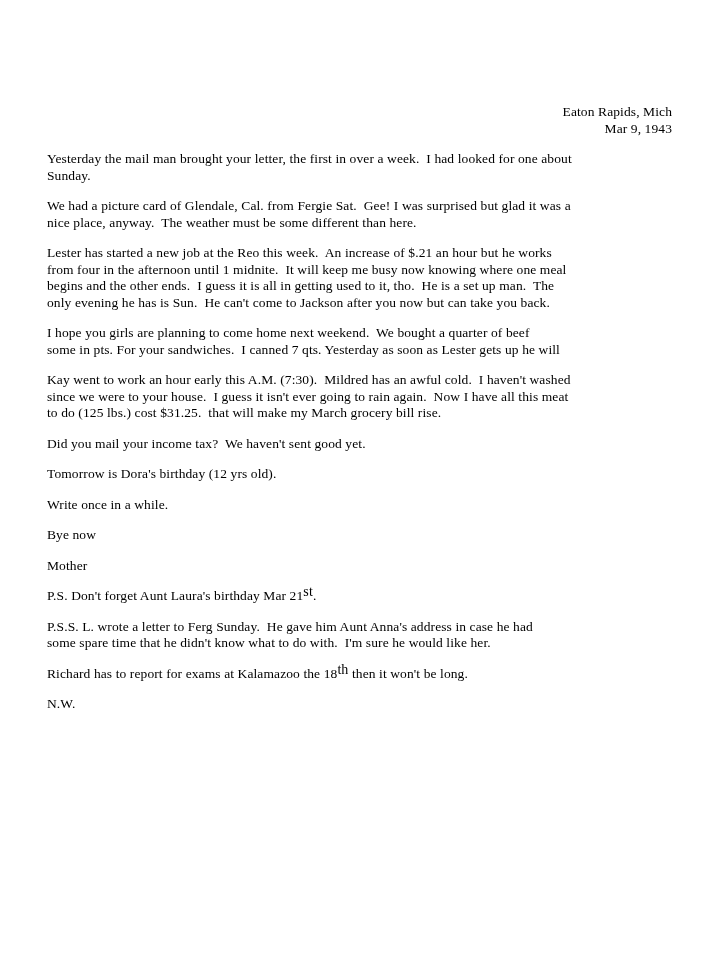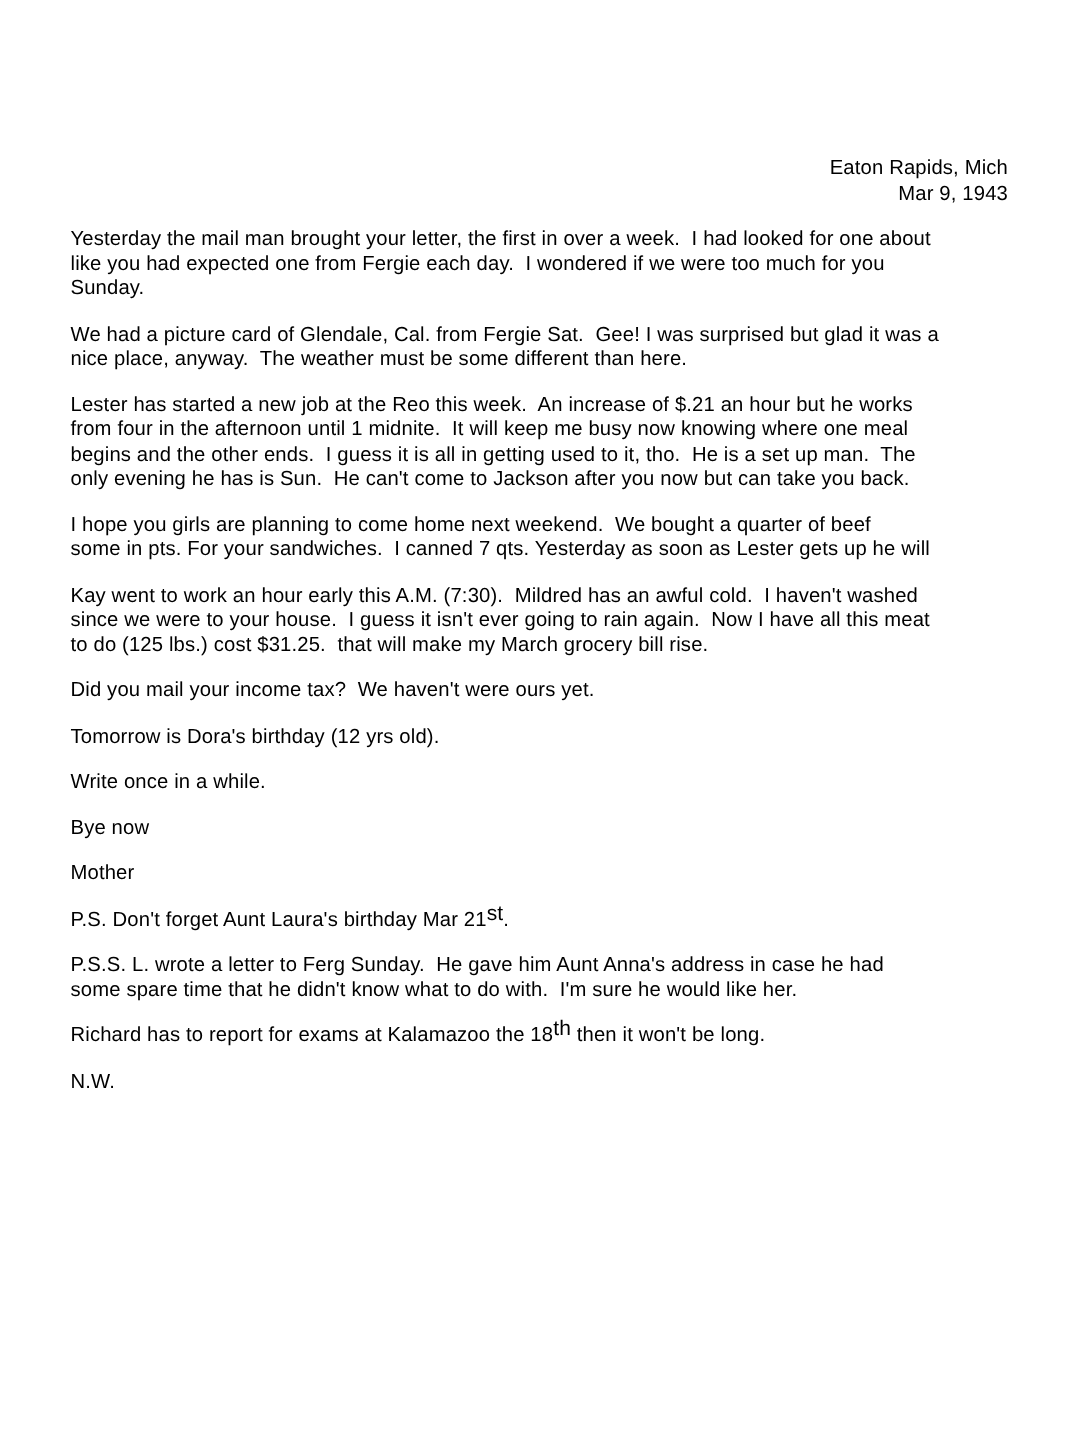--- a/index.html
+++ b/index.html
@@ -6,21 +6,21 @@
     margin: 0;
     padding: 0;
     background: #ffffff;
   }
   .page {
     position: relative;
     width: 720px;
     height: 800px;
     background: #ffffff;
     overflow: hidden;
-    font-family: Liberation Sans, sans-serif;
+    font-family: Liberation Serif, serif;
     color: #000000;
   }
   .letter-body {
     position: absolute;
     left: 47px;
     top: 104px;
     width: 625px;
   }
   .para {
     margin: 0 0 14px 0;
@@ -44,21 +44,20 @@
 <body>
 
 <div class="page">
   <div class="letter-body">
       <div class="para right">
         <div class="line">Eaton Rapids, Mich</div>
         <div class="line">Mar 9, 1943</div>
       </div>
       <div class="para left">
         <div class="line">Yesterday the mail man brought your letter, the first in over a week.  I had looked for one about</div>
-        <div class="line">like you had expected one from Fergie each day.  I wondered if we were too much for you</div>
         <div class="line">Sunday.</div>
       </div>
       <div class="para left">
         <div class="line">We had a picture card of Glendale, Cal. from Fergie Sat.  Gee! I was surprised but glad it was a</div>
         <div class="line">nice place, anyway.  The weather must be some different than here.</div>
       </div>
       <div class="para left">
         <div class="line">Lester has started a new job at the Reo this week.  An increase of $.21 an hour but he works</div>
         <div class="line">from four in the afternoon until 1 midnite.  It will keep me busy now knowing where one meal</div>
         <div class="line">begins and the other ends.  I guess it is all in getting used to it, tho.  He is a set up man.  The</div>
@@ -67,21 +66,21 @@
       <div class="para left">
         <div class="line">I hope you girls are planning to come home next weekend.  We bought a quarter of beef</div>
         <div class="line">some in pts. For your sandwiches.  I canned 7 qts. Yesterday as soon as Lester gets up he will</div>
       </div>
       <div class="para left">
         <div class="line">Kay went to work an hour early this A.M. (7:30).  Mildred has an awful cold.  I haven't washed</div>
         <div class="line">since we were to your house.  I guess it isn't ever going to rain again.  Now I have all this meat</div>
         <div class="line">to do (125 lbs.) cost $31.25.  that will make my March grocery bill rise.</div>
       </div>
       <div class="para left">
-        <div class="line">Did you mail your income tax?  We haven't were ours yet.</div>
+        <div class="line">Did you mail your income tax?  We haven't sent good yet.</div>
       </div>
       <div class="para left">
         <div class="line">Tomorrow is Dora's birthday (12 yrs old).</div>
       </div>
       <div class="para left">
         <div class="line">Write once in a while.</div>
       </div>
       <div class="para center">
         <div class="line">Bye now</div>
       </div>

